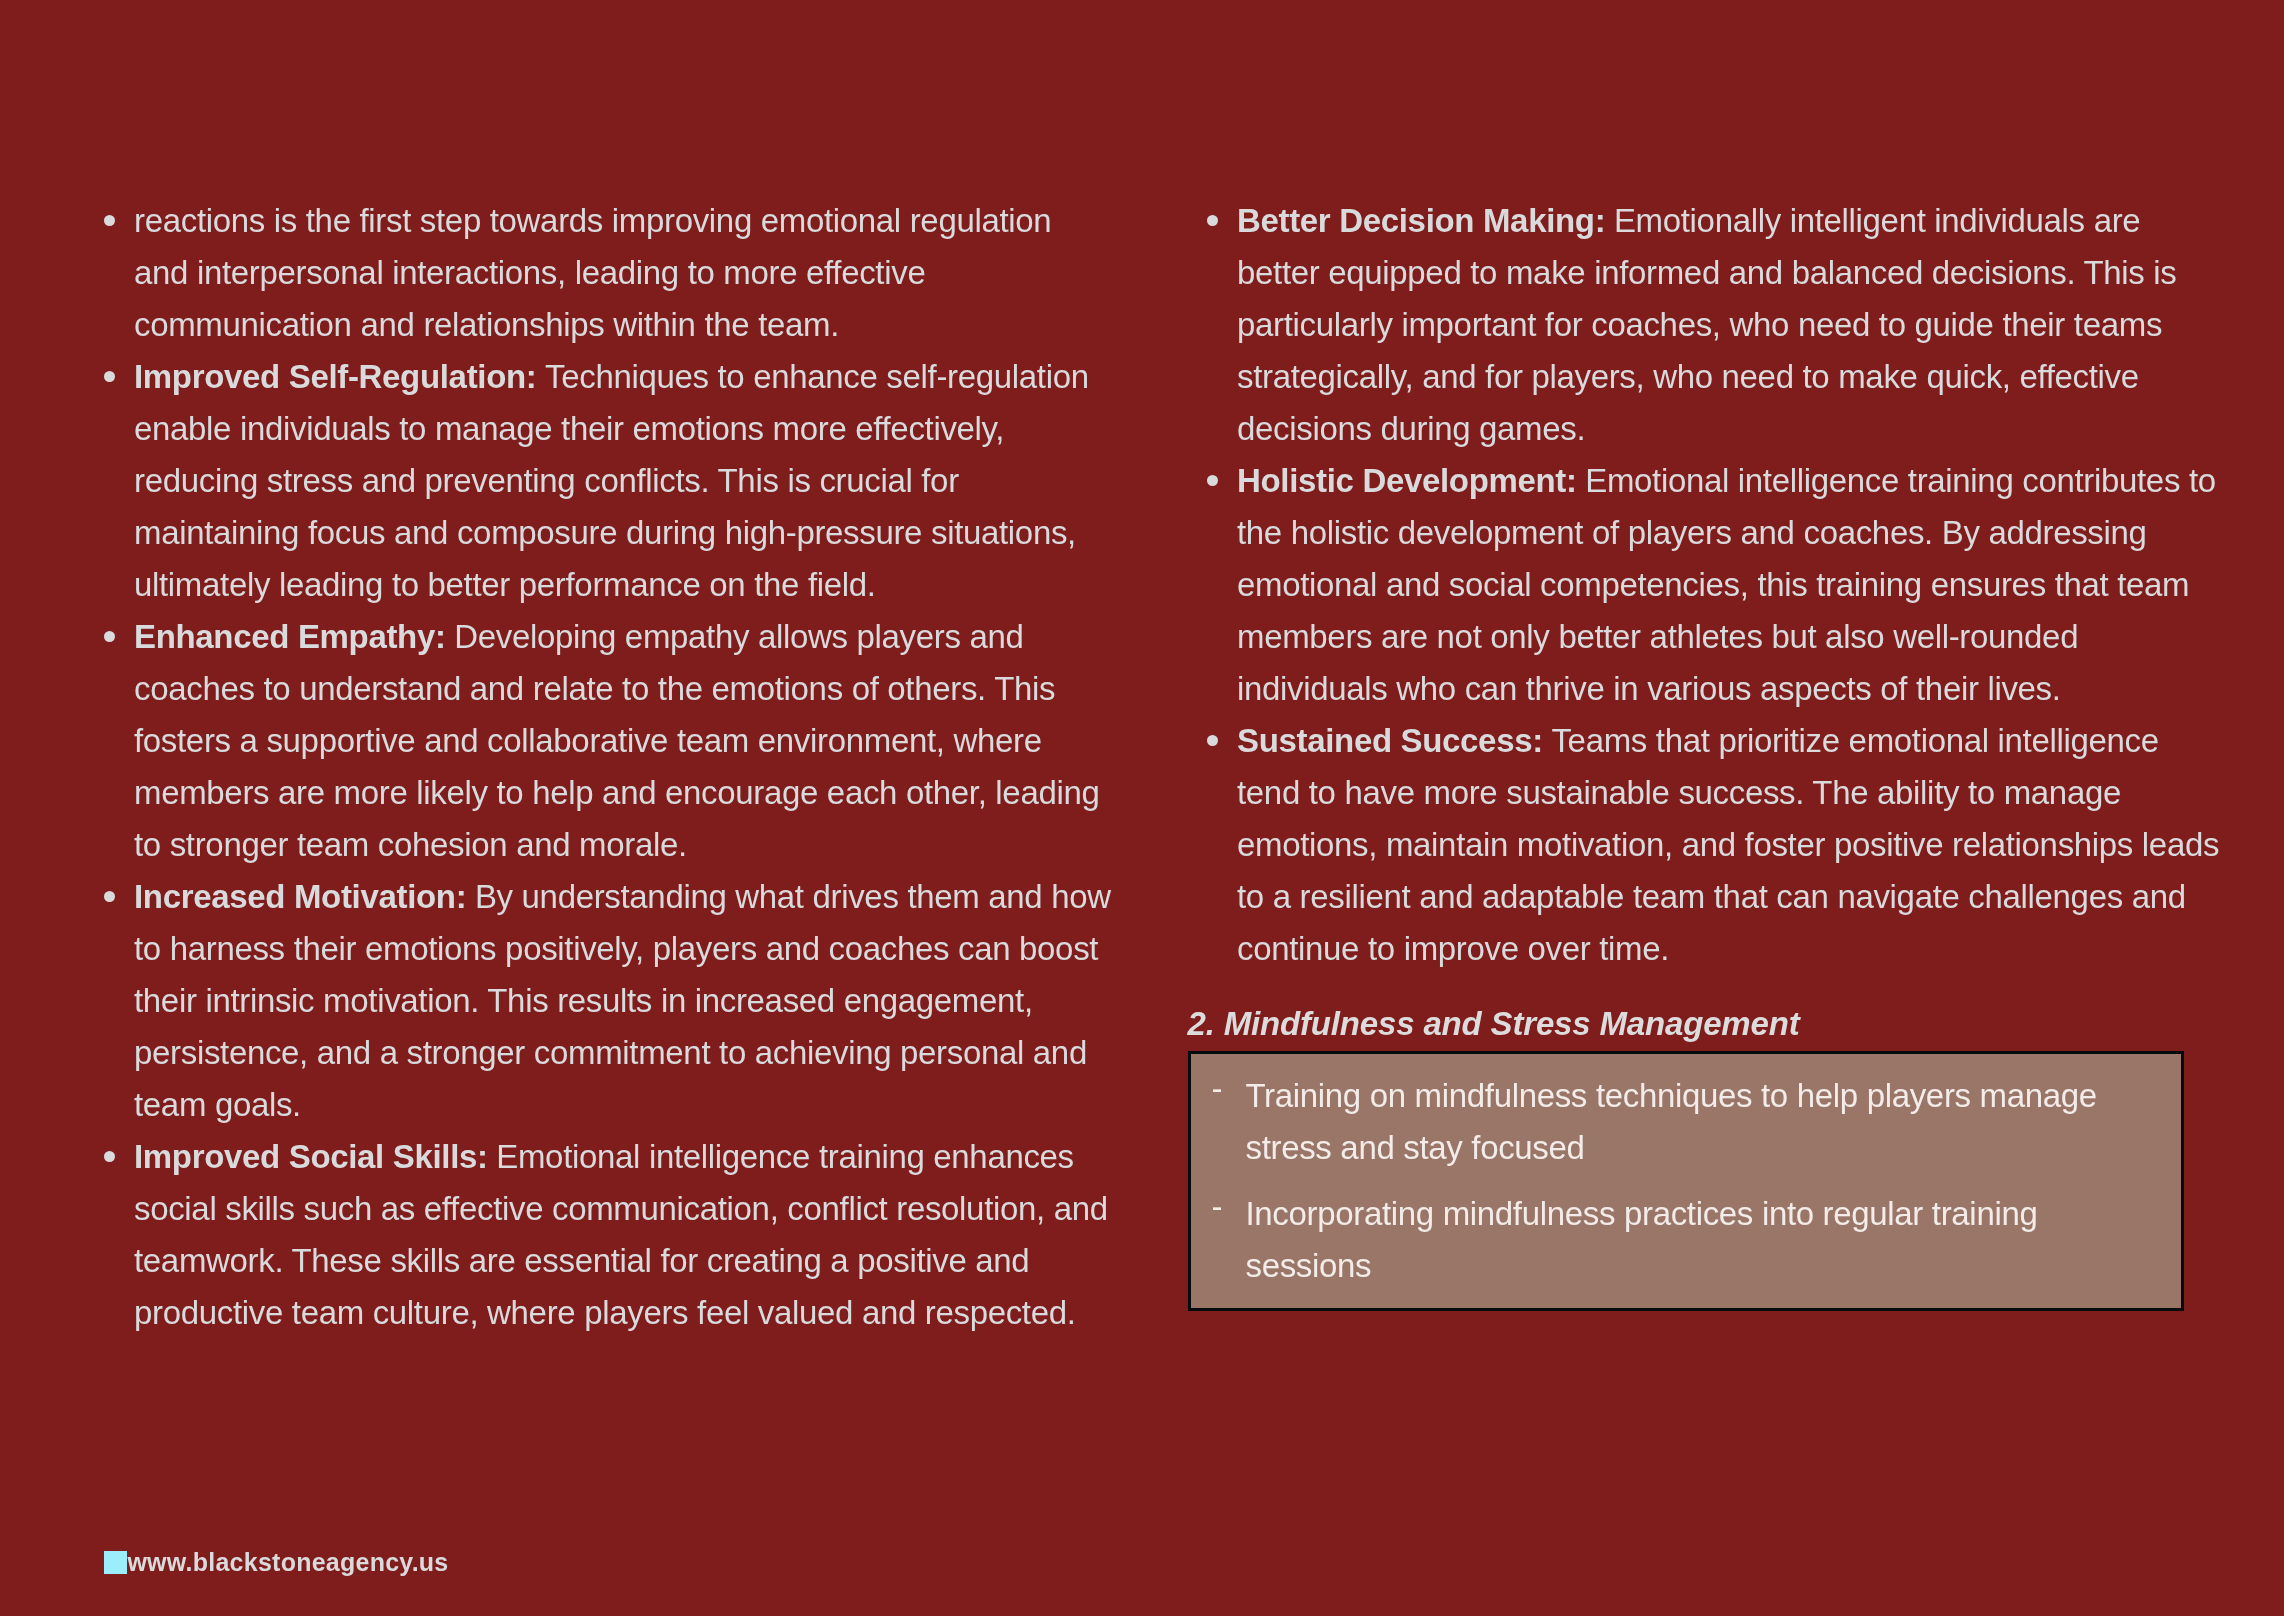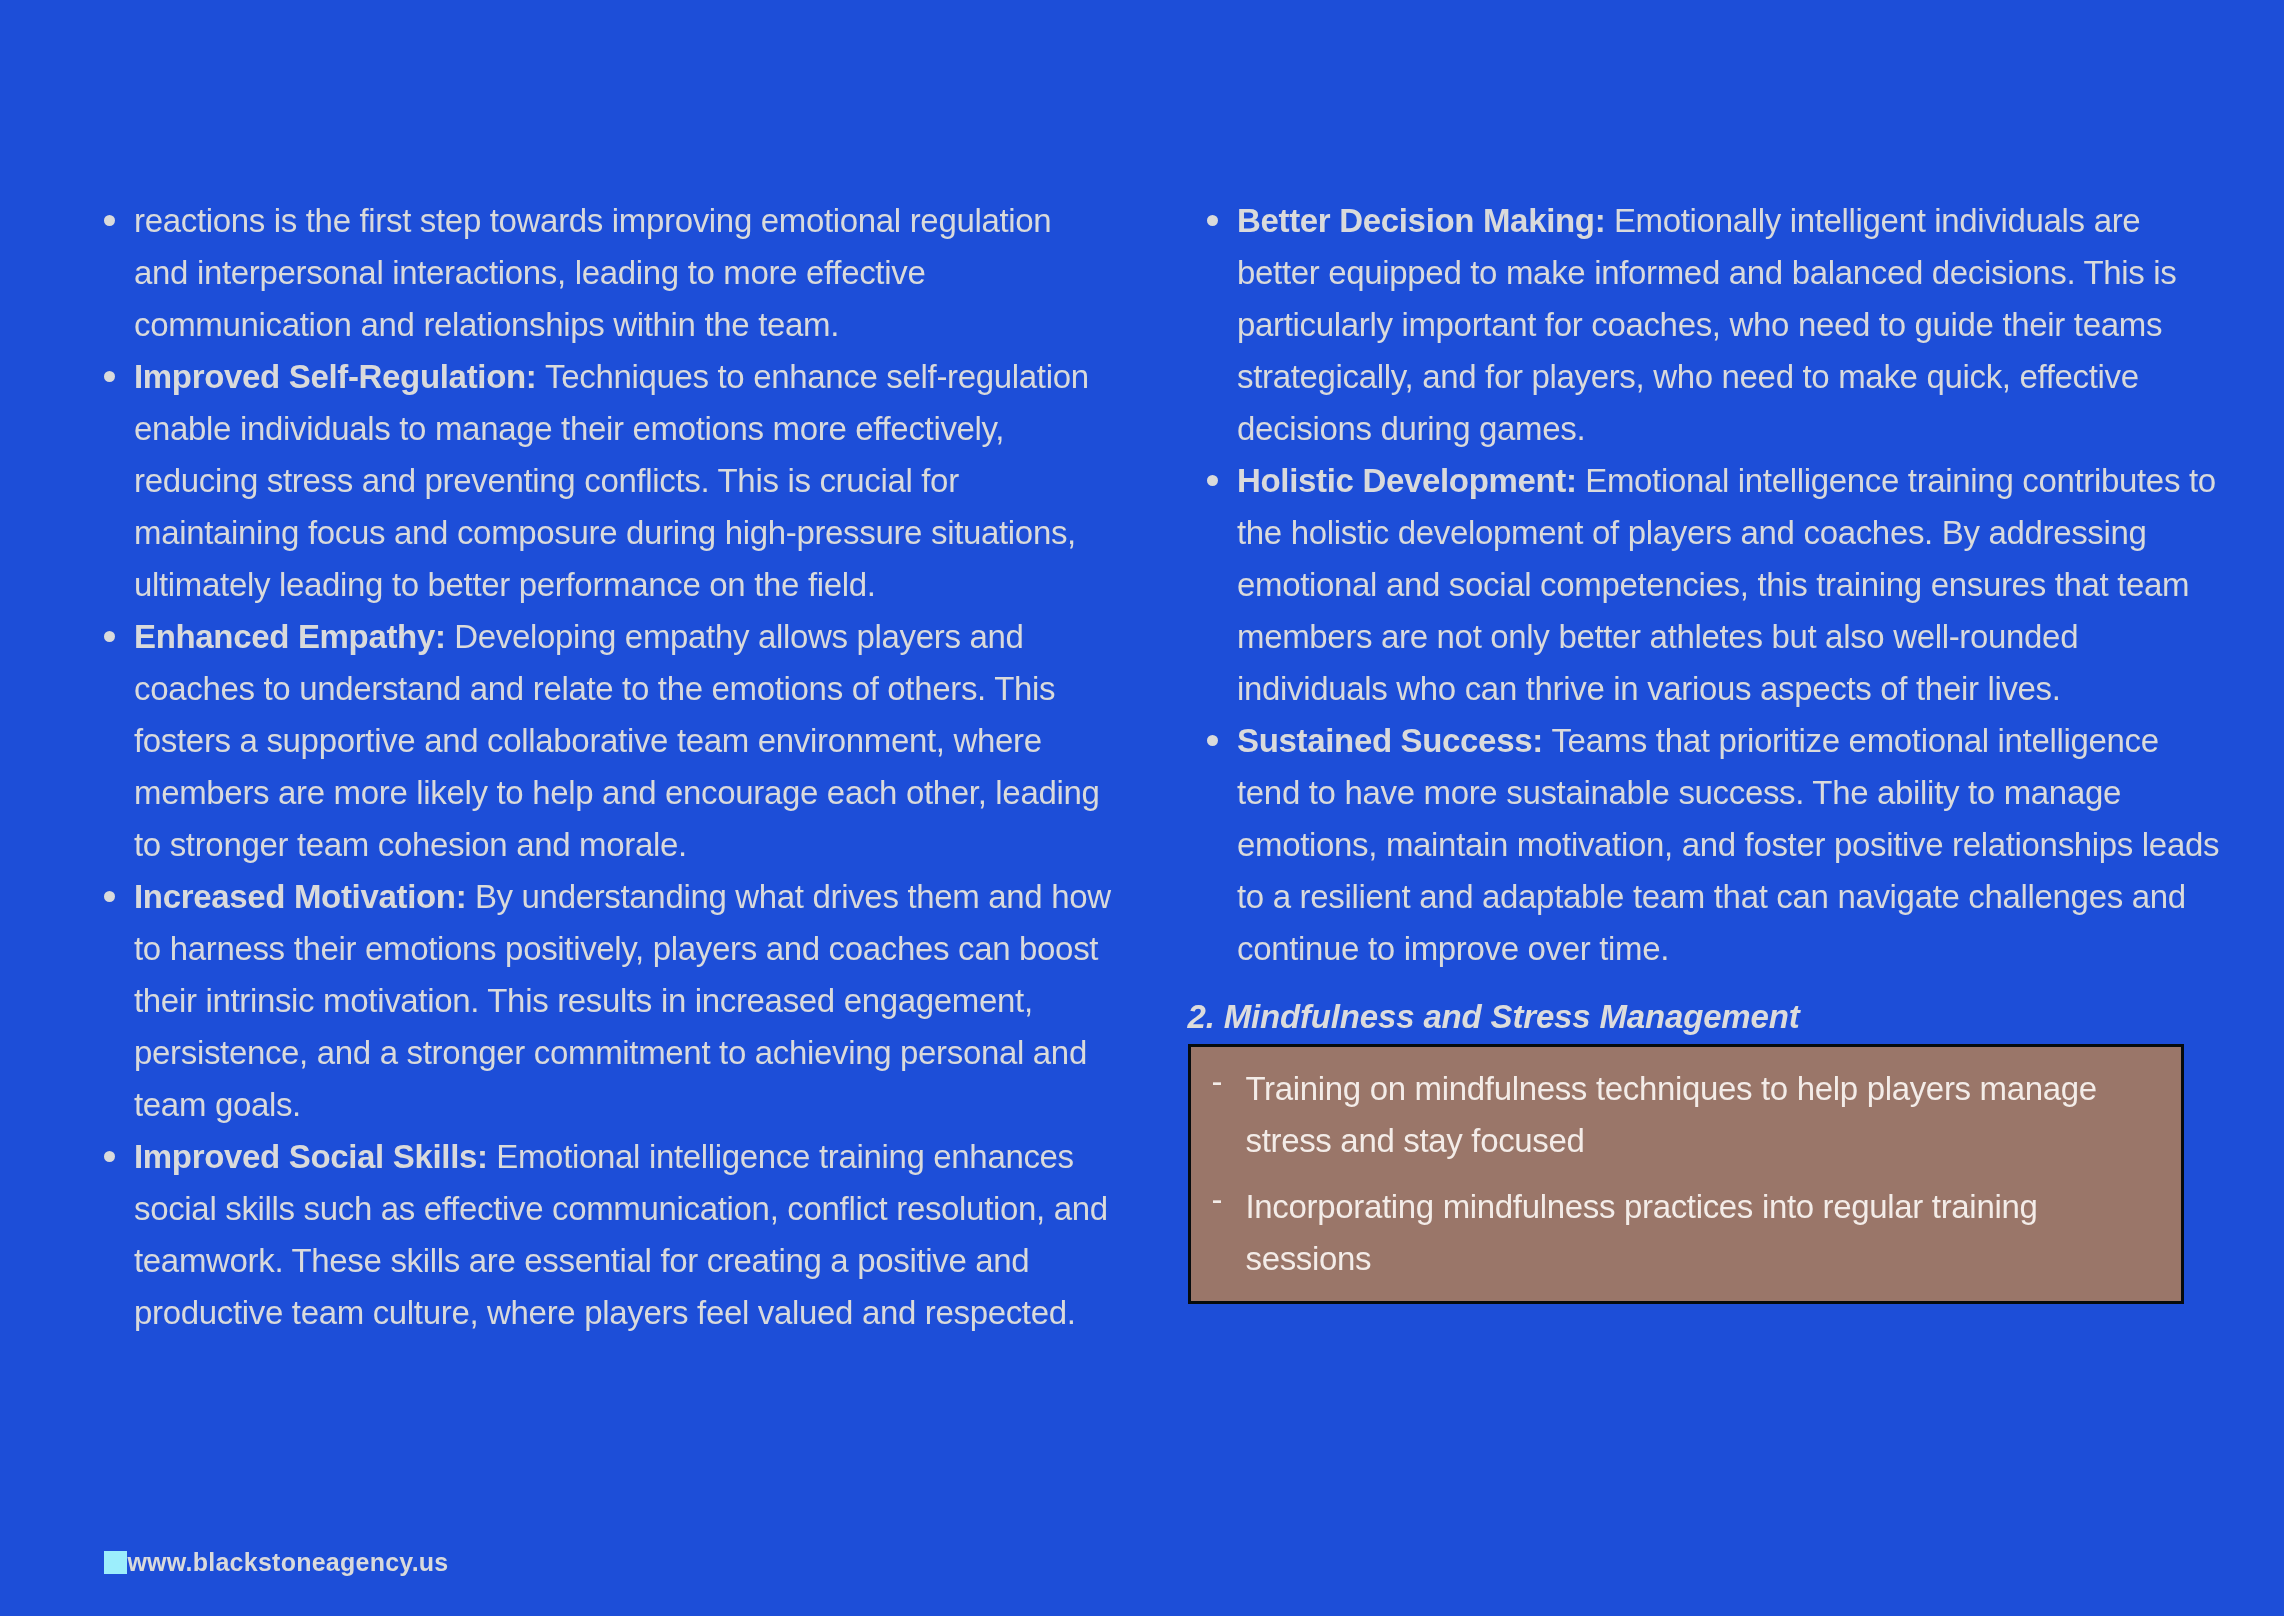--- a/index.html
+++ b/index.html
@@ -1,20 +1,20 @@
 <!DOCTYPE html>
 <html style="font-size:10.4px"><head>
 <meta charset="utf-8">
 <style>
   html, body { margin: 0; padding: 0; background: #0a1014; }
   .page {
     position: relative;
     width: 2284px;
     height: 1617px;
-    background: #1d4ed8;
+    background: #7f1d1d;
     overflow: hidden;
     font-family: "Liberation Sans", "DejaVu Sans", sans-serif;
     color: #d9dadb;
   }
   .col { position: absolute; top: 195px; }
   .col-left  { left: 104px;  width: 1009px; }
   .col-right { left: 1207px; width: 1021px; }
 
   .item { display: flex; align-items: flex-start; }
   .marker { flex: 0 0 30px; }
@@ -30,21 +30,21 @@
     flex: 1;
     margin: 0;
     font-size: 33px;
     line-height: 52px;
     letter-spacing: -0.01em;
   }
   .item-label { font-weight: 700; text-align: right; }
   .item-label:not(:empty) { margin-right: 0.26em; }
 
   .section-heading {
-    margin: 18px 0 0 -19.5px;
+    margin: 25px 0 0 -19.5px;
     font-size: 33px;
     line-height: 47px;
     font-weight: 700;
     font-style: italic;
     letter-spacing: -0.005em;
     color: #dcdcdc;
   }
 
   .highlight-box {
     box-sizing: border-box;

